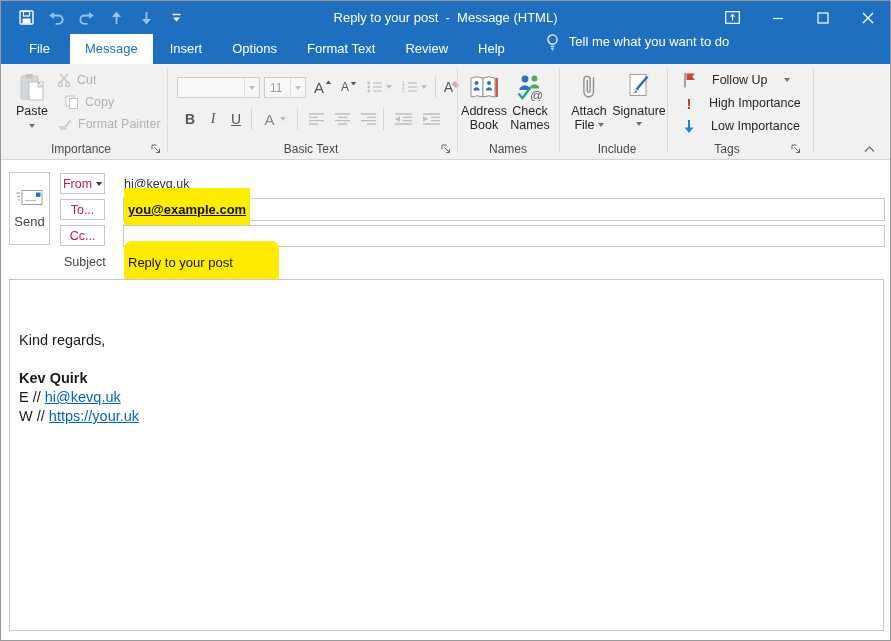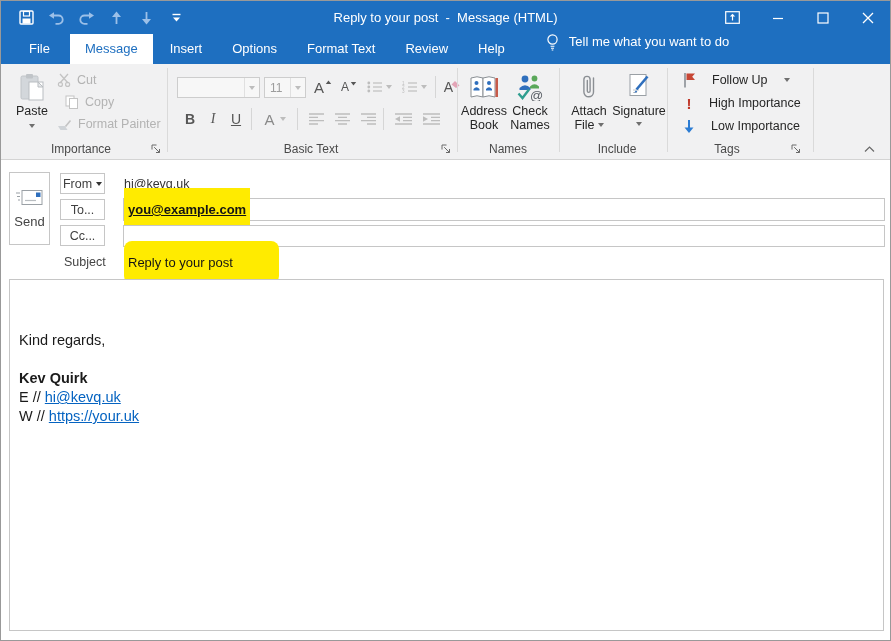--- a/index.html
+++ b/index.html
@@ -35,21 +35,21 @@
   .chev.lt { border-top-color:#bdbdbd; }
   .combo { position:absolute; height:21px; border:1px solid #cdcdcd; background:#f7f7f7; display:flex; align-items:center; font-size:12px; color:#9d9d9d; }
   .combo .carea { flex:1; padding-left:5px; }
   .combo .cbtn { width:15px; height:100%; display:flex; align-items:center; justify-content:center; border-left:1px solid #e0e0e0; }
   .fmtbtn { position:absolute; height:22px; display:flex; align-items:center; justify-content:center; font-size:14px; color:#565656; }
   .glyphA { font-size:14px; color:#565656; }
   .tagrow { position:absolute; display:flex; align-items:center; gap:16px; font-size:12.5px; color:#262626; height:20px; }
 
   
   .sendbtn { position:absolute; left:8px; top:171px; width:41px; height:73px; border:1px solid #c6c6c6; background:#fff; display:flex; flex-direction:column; align-items:center; justify-content:center; gap:8px; font-size:13px; color:#444; }
-  .hbtn { position:absolute; left:59px; width:45px; height:21px; border:1px solid #c6c6c6; background:#fff; font-size:12.5px; color:#404040; display:flex; align-items:center; justify-content:center; gap:4px; }
+  .hbtn { position:absolute; left:59px; width:45px; height:21px; border:1px solid #c6c6c6; background:#fff; font-size:12.5px; color:#be185d; display:flex; align-items:center; justify-content:center; gap:4px; }
   .hfield { position:absolute; left:122px; width:762px; border:1px solid #c6c6c6; background:#fff; display:flex; align-items:center; }
   .plainval { position:absolute; font-size:12.5px; color:#333; }
   .hl { background:#ffeb00; font-size:13px; color:#141414; padding:14px 4px; }
   .hl.addr { font-weight:bold; text-decoration:underline; }
   .hl.subj { padding-right:46px;border-radius:8px; }
   .sublabel { position:absolute; left:63px; top:254px; font-size:12.5px; color:#444; }
 
   
   .bodybox { position:absolute; left:8px; top:278px; width:875px; height:352px; border:1px solid #c6c6c6; background:#fff; }
   .bodycontent { padding:51px 10px 0 9px; font-size:14.5px; line-height:19px; color:#1b1b1b; }

